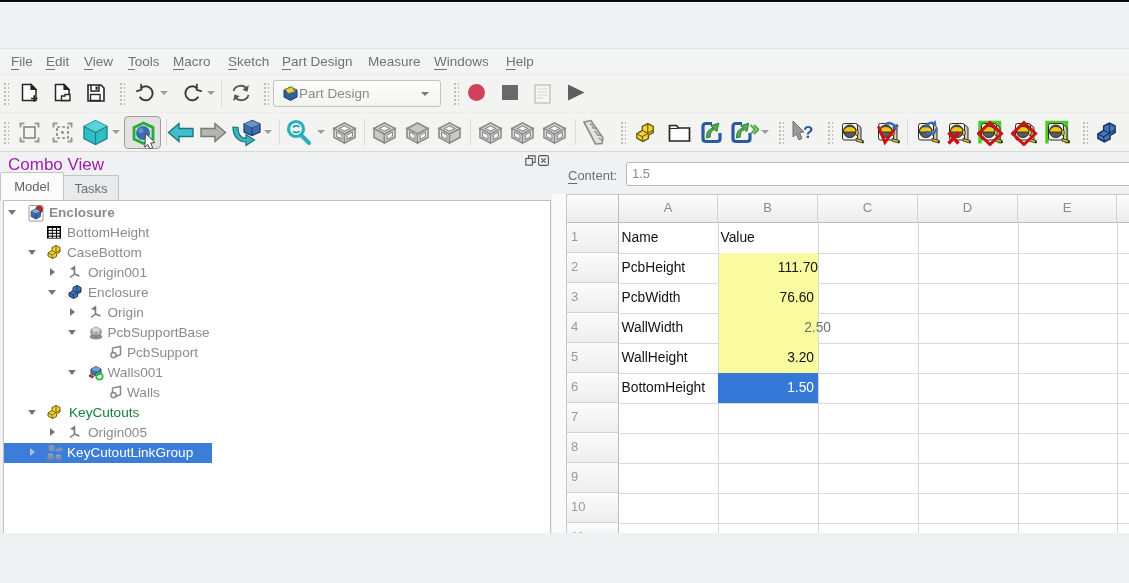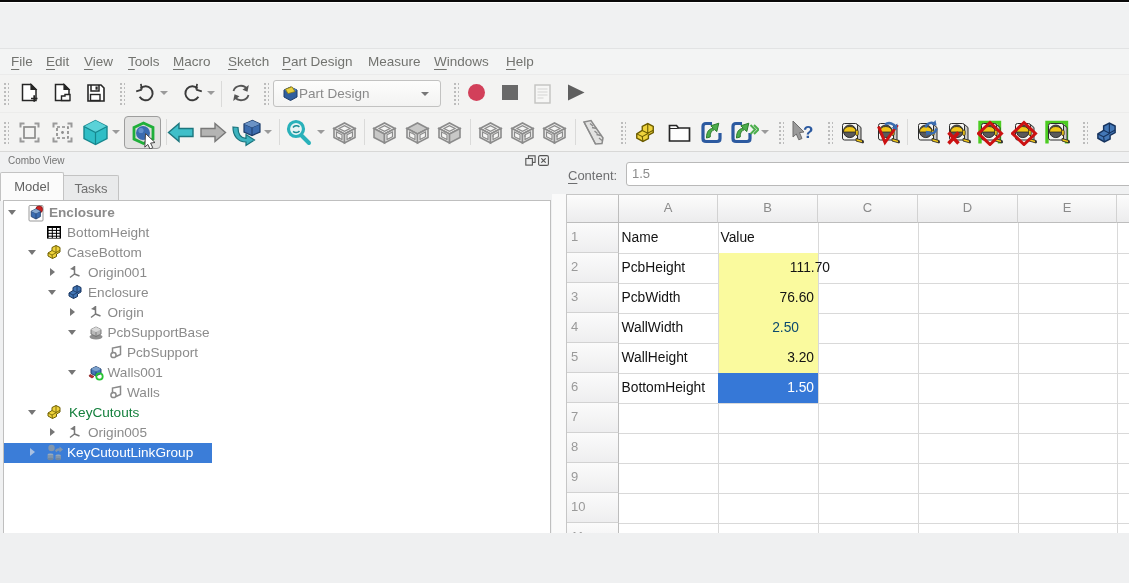--- a/index.html
+++ b/index.html
@@ -11,21 +11,21 @@
   #titlebar{left:0;top:3px;width:1129px;height:46px;background:#f0f1f2;border-bottom:1px solid #e2e3e4;box-sizing:border-box;}
   #menubar{left:0;top:49px;width:1129px;height:26px;background:#f3f4f4;border-bottom:1px solid #ebebeb;box-sizing:border-box;}
   .menuitem{position:absolute;top:5px;font-size:13.5px;color:#72736f;}
   u{text-decoration-thickness:1px;text-underline-offset:2.5px;}
   #tb1{left:0;top:75px;width:1129px;height:38px;background:#f3f3f2;border-bottom:1px solid #ececeb;box-sizing:border-box;}
   #tb2{left:0;top:113px;width:1129px;height:39px;background:#f3f3f2;border-bottom:1px solid #d8d8d7;box-sizing:border-box;}
   .grip{position:absolute;width:6px;height:24px;background-image:radial-gradient(circle,#bcbcbc 1.1px,transparent 1.3px);background-size:4px 4px;}
   .vsep{position:absolute;width:1px;height:26px;background:#dadad9;}
   .dd{position:absolute;width:0;height:0;border-left:4px solid transparent;border-right:4px solid transparent;border-top:4.5px solid #9a9a9a;}
   .ticn{position:absolute;}
-  #combotitle{position:absolute;left:8px;top:155px;font-size:10px;color:#737373;}
+  #combotitle{position:absolute;left:8px;top:155px;font-size:17px;color:#a21caf;}
   .tab{position:absolute;font-size:13px;box-sizing:border-box;text-align:center;}
   #treebox{left:3px;top:200px;width:548px;height:385px;background:#ffffff;border:1px solid #bfbfbf;box-sizing:border-box;overflow:hidden;}
   .trow{position:absolute;height:20px;font-size:13.6px;color:#8b8b8b;white-space:nowrap;}
   .caret-o{position:absolute;width:0;height:0;border-left:4.5px solid transparent;border-right:4.5px solid transparent;border-top:5.5px solid #767676;}
   .caret-c{position:absolute;width:0;height:0;border-top:4.5px solid transparent;border-bottom:4.5px solid transparent;border-left:5.5px solid #767676;}
   #contentlbl{position:absolute;left:568px;top:168px;font-size:13px;color:#6d6e70;}
   #contentinput{position:absolute;left:626px;top:162px;width:508px;height:24px;box-sizing:border-box;background:#fff;border:1px solid #b9b9b9;border-radius:3px;font-size:13px;color:#8c8c8c;padding-left:5px;line-height:22px;}
   #sheet{left:566px;top:194px;width:563px;height:389px;background:#fff;border-left:1px solid #c6c6c6;border-top:1px solid #c6c6c6;box-sizing:border-box;overflow:hidden;}
   .colhdr{position:absolute;top:0;height:28px;background:linear-gradient(#fcfcfc,#ececed);border-right:1px solid #d2d2d2;border-bottom:1px solid #bdbdbd;box-sizing:border-box;color:#8b8b8b;font-size:13px;text-align:center;line-height:26px;}
   .rowhdr{position:absolute;left:0;width:52px;height:30px;background:linear-gradient(#fbfbfb,#eeeeef);border-right:1px solid #bdbdbd;border-bottom:1px solid #d2d2d2;box-sizing:border-box;color:#9a9a9a;font-size:13px;line-height:28px;padding-left:4px;}
@@ -523,22 +523,22 @@
 <div class="gridh" style="left:52px;top:358px;width:511px;"></div>
 
 <div class="abs" style="left:152px;top:58px;width:99px;height:30px;background:#fafa9e;"></div>
 <div class="abs" style="left:152px;top:88px;width:99px;height:30px;background:#fafa9e;"></div>
 <div class="abs" style="left:152px;top:118px;width:99px;height:30px;background:#fafa9e;"></div>
 <div class="abs" style="left:152px;top:148px;width:99px;height:30px;background:#fafa9e;"></div>
 <div class="abs" style="left:151px;top:178px;width:100px;height:30px;background:#3678d7;"></div>
 <div class="cell" style="left:52px;top:28px;width:99px;padding-left:2.5px;color:#131313;">Name</div>
 <div class="cell" style="left:151px;top:28px;width:100px;padding-left:2.5px;color:#131313;">Value</div>
 <div class="cell" style="left:52px;top:58px;width:99px;padding-left:2.5px;color:#131313;">PcbHeight</div>
-<div class="cell" style="left:151px;top:58px;width:100px;padding-right:8px;text-align:right;color:#131313;margin-left:20px;">111.70</div>
+<div class="cell" style="left:151px;top:58px;width:100px;padding-right:0;text-align:right;color:#131313;">111.70</div>
 <div class="cell" style="left:52px;top:88px;width:99px;padding-left:2.5px;color:#131313;">PcbWidth</div>
 <div class="cell" style="left:151px;top:88px;width:100px;padding-right:4px;text-align:right;color:#131313;">76.60</div>
 <div class="cell" style="left:52px;top:118px;width:99px;padding-left:2.5px;color:#131313;">WallWidth</div>
-<div class="cell" style="left:136px;top:118px;width:100px;padding-right:4px;text-align:right;color:#0c4a6e;">2.50</div>
+<div class="cell" style="left:168px;top:118px;width:100px;padding-right:4px;text-align:right;color:#737373;">2.50</div>
 <div class="cell" style="left:52px;top:148px;width:99px;padding-left:2.5px;color:#131313;">WallHeight</div>
 <div class="cell" style="left:151px;top:148px;width:100px;padding-right:4px;text-align:right;color:#131313;">3.20</div>
 <div class="cell" style="left:52px;top:178px;width:99px;padding-left:2.5px;color:#131313;">BottomHeight</div>
 <div class="cell" style="left:151px;top:178px;width:100px;padding-right:4px;text-align:right;color:#ffffff;">1.50</div>
 </div>
 </div>
 </body></html>

